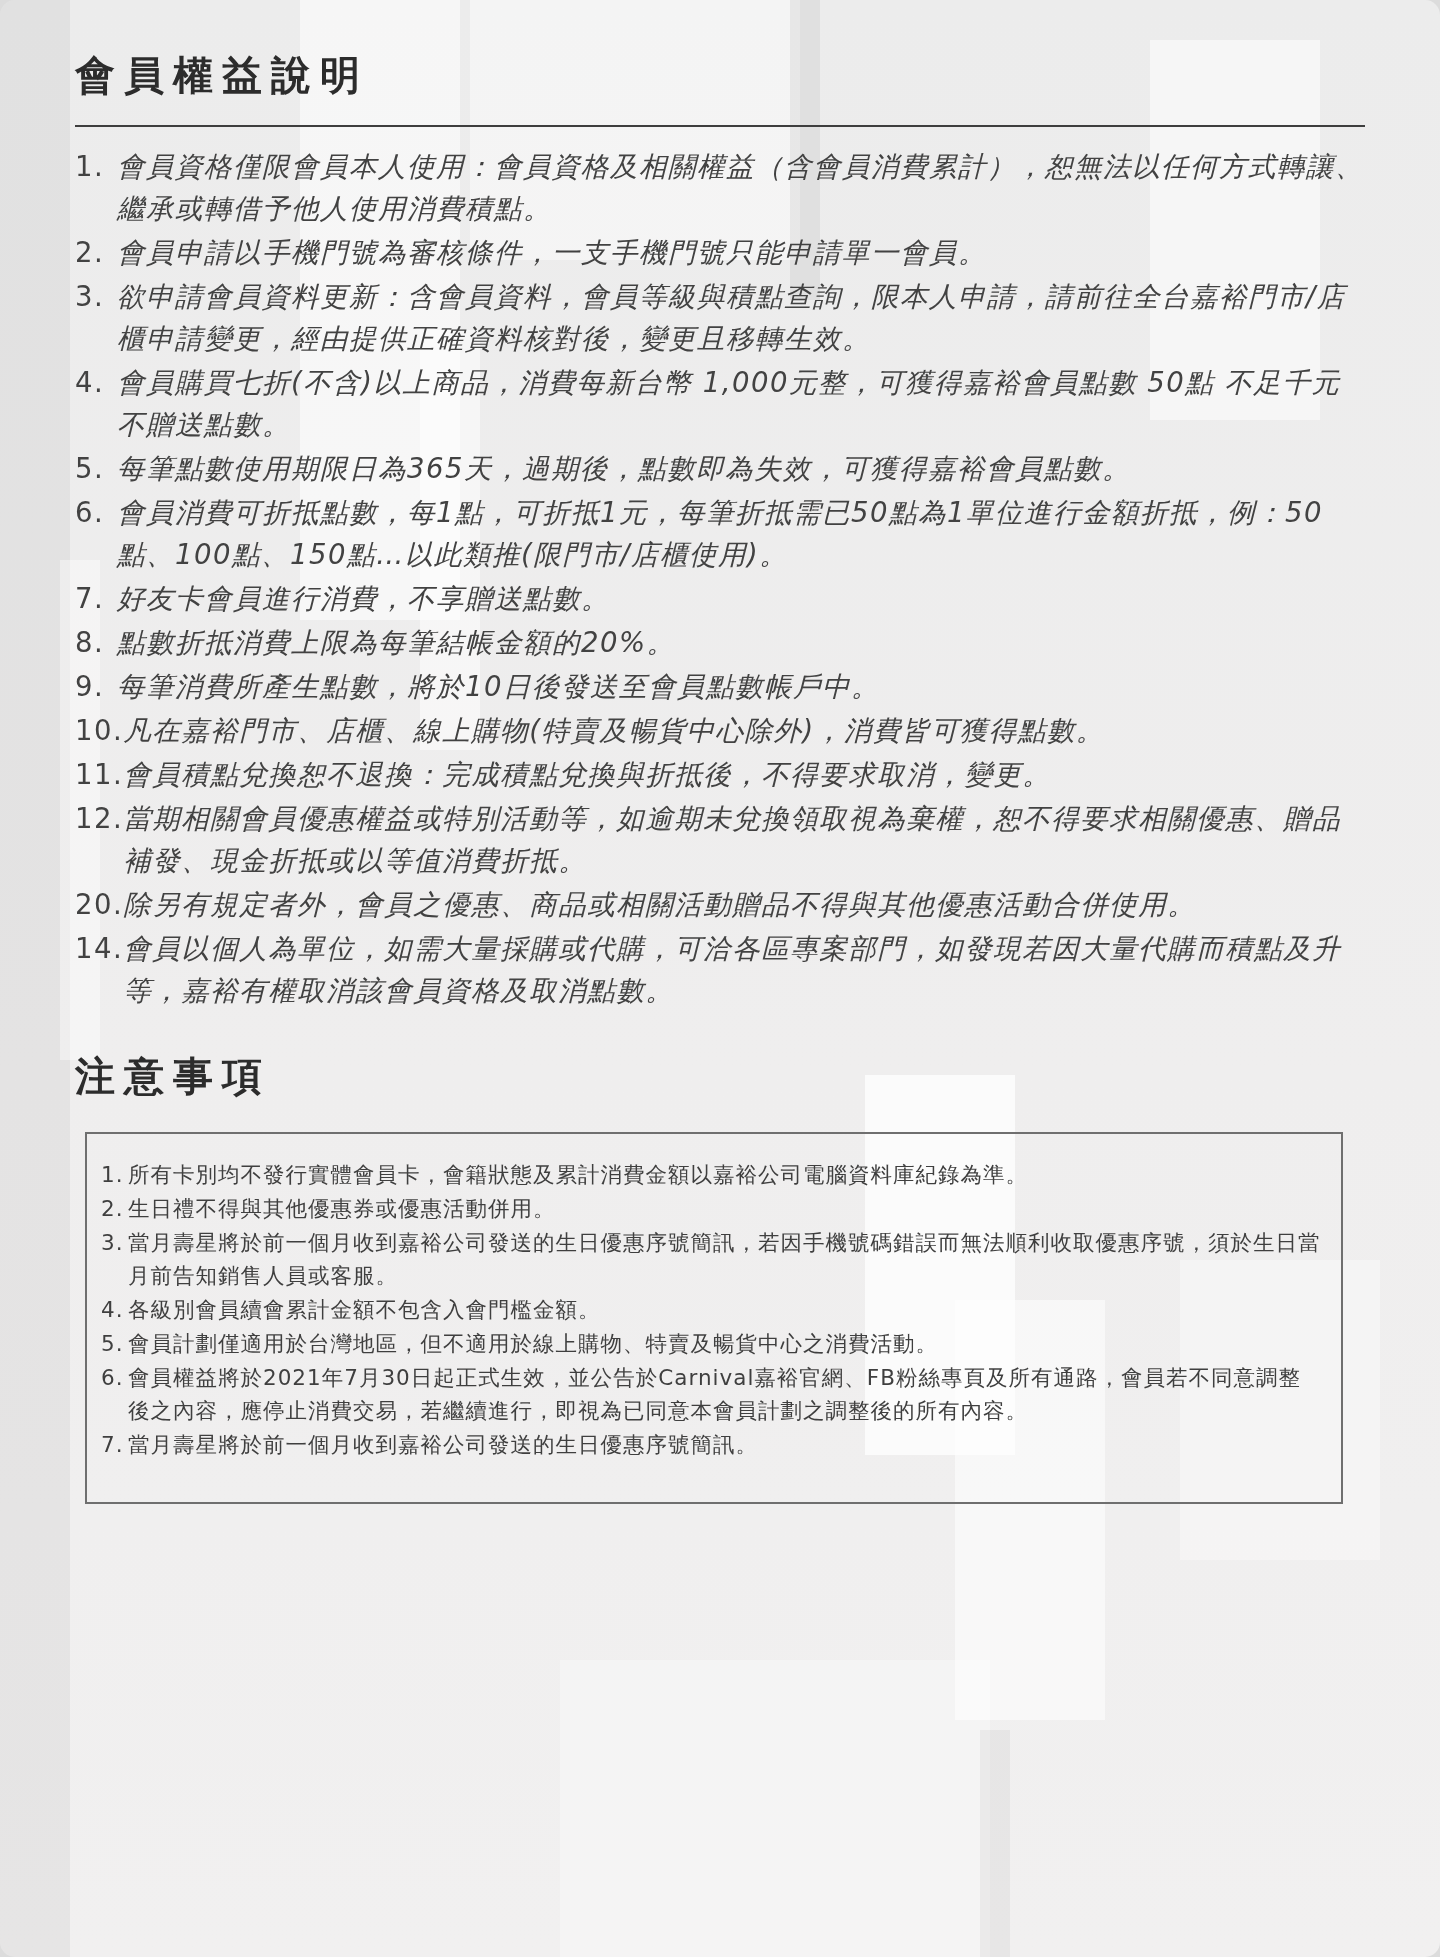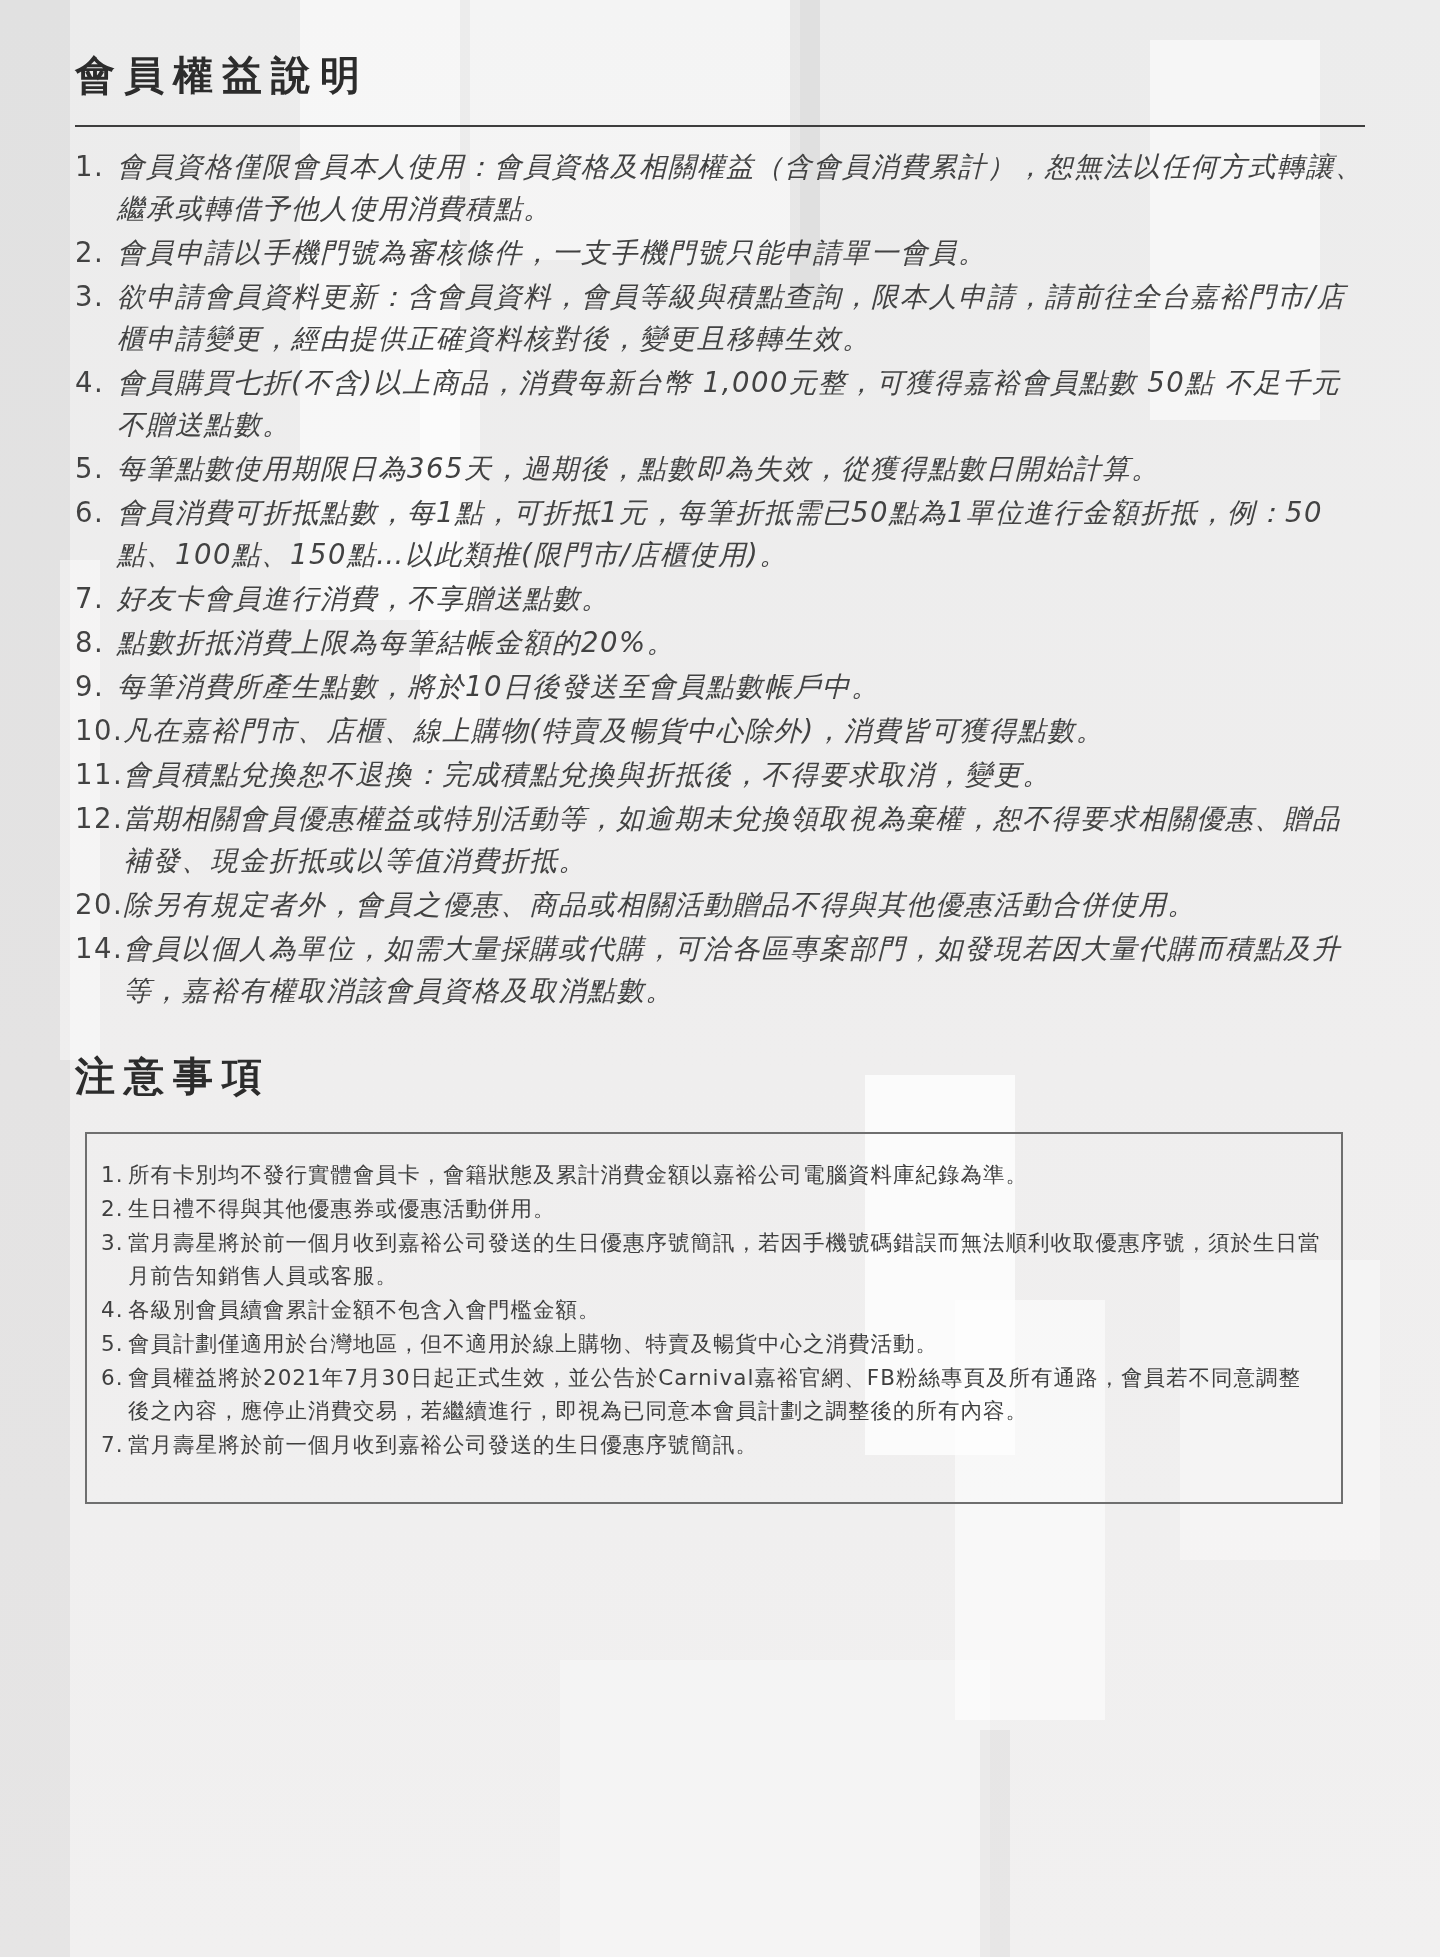--- a/index.html
+++ b/index.html
@@ -7,20 +7,21 @@
   body { font-family: "DejaVu Sans", "Liberation Sans", sans-serif; }
 
   .page {
     position: relative;
     width: 1440px;
     height: 1957px;
     margin: 0 auto;
     background: linear-gradient(180deg, #ececec 0%, #efeeee 55%, #f1f0f0 100%);
     overflow: hidden;
     color: #414141;
+    border-radius: 15px;
   }
 
   
   .bg { position: absolute; inset: 0; pointer-events: none; }
   .bg span { position: absolute; display: block; }
   .bg .b1  { left: 0;    top: 0;    width: 70px;   height: 1957px; background: rgba(0,0,0,0.045); }
   .bg .b2  { left: 300px; top: 0;   width: 160px;  height: 620px;  background: rgba(255,255,255,0.55); }
   .bg .b3  { left: 470px; top: 0;   width: 330px;  height: 260px;  background: rgba(255,255,255,0.45); }
   .bg .b4  { left: 790px; top: 0;   width: 30px;   height: 300px;  background: rgba(0,0,0,0.05); }
   .bg .b5  { left: 1150px; top: 40px; width: 170px; height: 380px; background: rgba(255,255,255,0.5); }
@@ -126,21 +127,21 @@
           <span class="txt">欲申請會員資料更新：含會員資料，會員等級與積點查詢，限本人申請，請前往全台嘉裕門市/店櫃申請變更，經由提供正確資料核對後，變更且移轉生效。</span>
         </div>
 
         <div class="row">
           <span class="no">4.</span>
           <span class="txt">會員購買七折(不含)以上商品，消費每新台幣 1,000元整，可獲得嘉裕會員點數 50點 不足千元不贈送點數。</span>
         </div>
 
         <div class="row">
           <span class="no">5.</span>
-          <span class="txt">每筆點數使用期限日為365天，過期後，點數即為失效，從獲得點數日開始計算。</span>
+          <span class="txt">每筆點數使用期限日為365天，過期後，點數即為失效，可獲得嘉裕會員點數。</span>
         </div>
 
         <div class="row">
           <span class="no">6.</span>
           <span class="txt">會員消費可折抵點數，每1點，可折抵1元，每筆折抵需已50點為1單位進行金額折抵，例：50點、100點、150點…以此類推(限門市/店櫃使用)。</span>
         </div>
 
         <div class="row">
           <span class="no">7.</span>
           <span class="txt">好友卡會員進行消費，不享贈送點數。</span>

